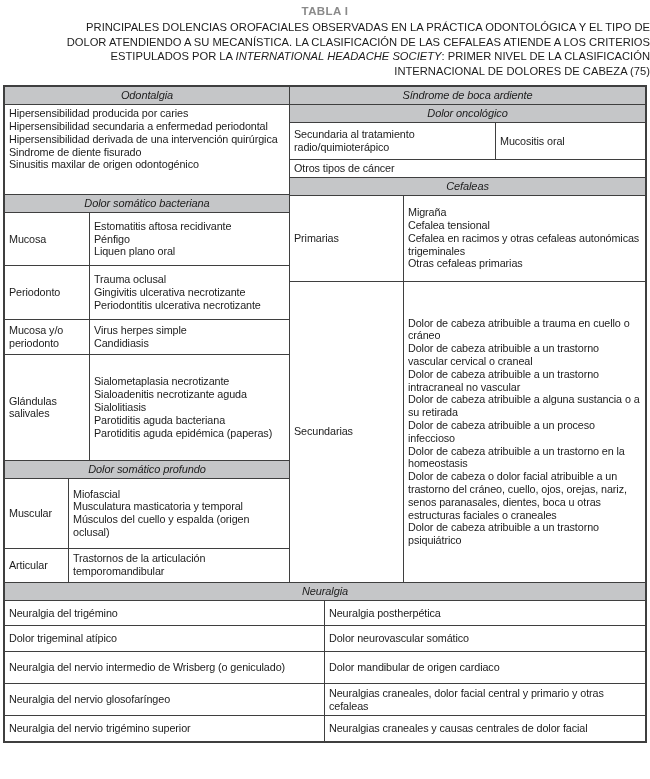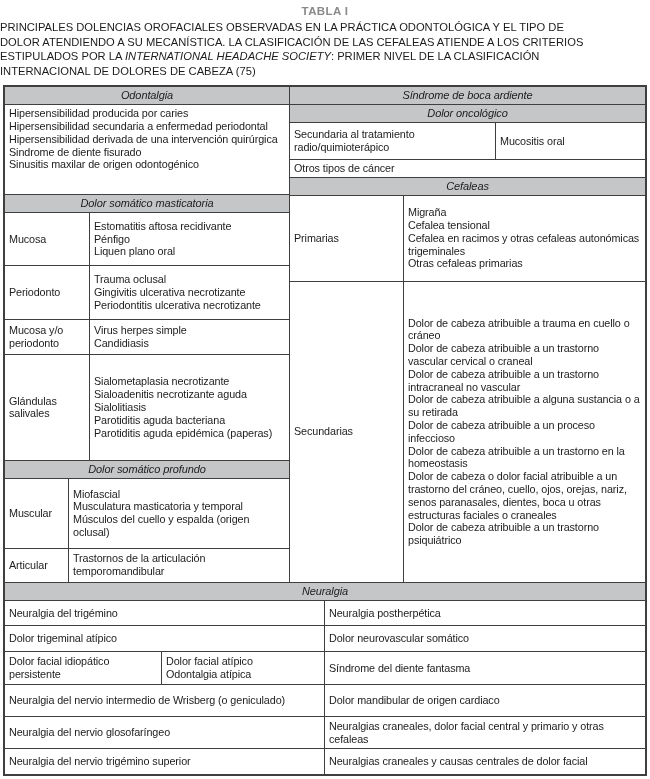--- a/index.html
+++ b/index.html
@@ -8,21 +8,21 @@
     width:650px; height:779px; overflow:hidden;
     font-family:"Liberation Sans","DejaVu Sans",sans-serif;
     color:#1c1c1c;
   }
   .page { width:650px; height:595px; padding-top:5px; }
   .title {
     text-align:center; font-size:11.5px; font-weight:bold;
     color:#8a8a8a; letter-spacing:0.4px;
   }
   .caption {
-    text-align:left; font-size:11.2px; line-height:14.6px;
+    text-align:right; font-size:11.2px; line-height:14.6px;
     margin-top:3px; white-space:pre-line; color:#1c1c1c;
   }
   .caption .it { font-style:italic; }
 
   .tbl {
     margin:7px 3px 0; border:2px solid #3f3f3f;
     font-size:10.8px; line-height:12.8px; letter-spacing:-0.1px;
   }
   .upper { display:flex; align-items:stretch; }
   .colL { width:284px; display:flex; flex-direction:column; }
@@ -81,21 +81,21 @@
     <div class="upper">
 
       <div class="colL">
         <div class="hdr" style="background: rgb(197, 198, 200);">Odontalgia</div>
         <div class="cellblock">Hipersensibilidad producida por caries
 Hipersensibilidad secundaria a enfermedad periodontal
 Hipersensibilidad derivada de una intervención quirúrgica
 Sindrome de diente fisurado
 Sinusitis maxilar de origen odontogénico</div>
 
-        <div class="hdr" style="background: rgb(197, 198, 200);">Dolor somático masticatoria</div>
+        <div class="hdr" style="background: rgb(197, 198, 200);">Dolor somático bacteriana</div>
 
         <div class="r2 mh53">
           <div class="lbl">Mucosa</div>
           <div class="val">Estomatitis aftosa recidivante
 Pénfigo
 Liquen plano oral</div>
         </div>
         <div class="r2 mh54">
           <div class="lbl">Periodonto</div>
           <div class="val">Trauma oclusal
@@ -167,28 +167,20 @@
     <div class="hdr nhdr" style="background: rgb(197, 198, 200);">Neuralgia</div>
 
     <div class="nrow nh18">
       <div class="nl">Neuralgia del trigémino</div>
       <div class="nr">Neuralgia postherpética</div>
     </div>
     <div class="nrow nh18">
       <div class="nl">Dolor trigeminal atípico</div>
       <div class="nr">Dolor neurovascular somático</div>
     </div>
-    <div class="nrow nh33">
-      <div class="nl split">
-        <div class="nsa">Dolor facial idiopático persistente</div>
-        <div class="nsb">Dolor facial atípico
-Odontalgia atípica</div>
-      </div>
-      <div class="nr">Síndrome del diente fantasma</div>
-    </div>
     <div class="nrow nh32">
       <div class="nl">Neuralgia del nervio intermedio de Wrisberg (o geniculado)</div>
       <div class="nr">Dolor mandibular de origen cardiaco</div>
     </div>
     <div class="nrow nh32">
       <div class="nl">Neuralgia del nervio glosofaríngeo</div>
       <div class="nr">Neuralgias craneales, dolor facial central y primario y otras cefaleas</div>
     </div>
     <div class="nrow nh22">
       <div class="nl">Neuralgia del nervio trigémino superior</div>

